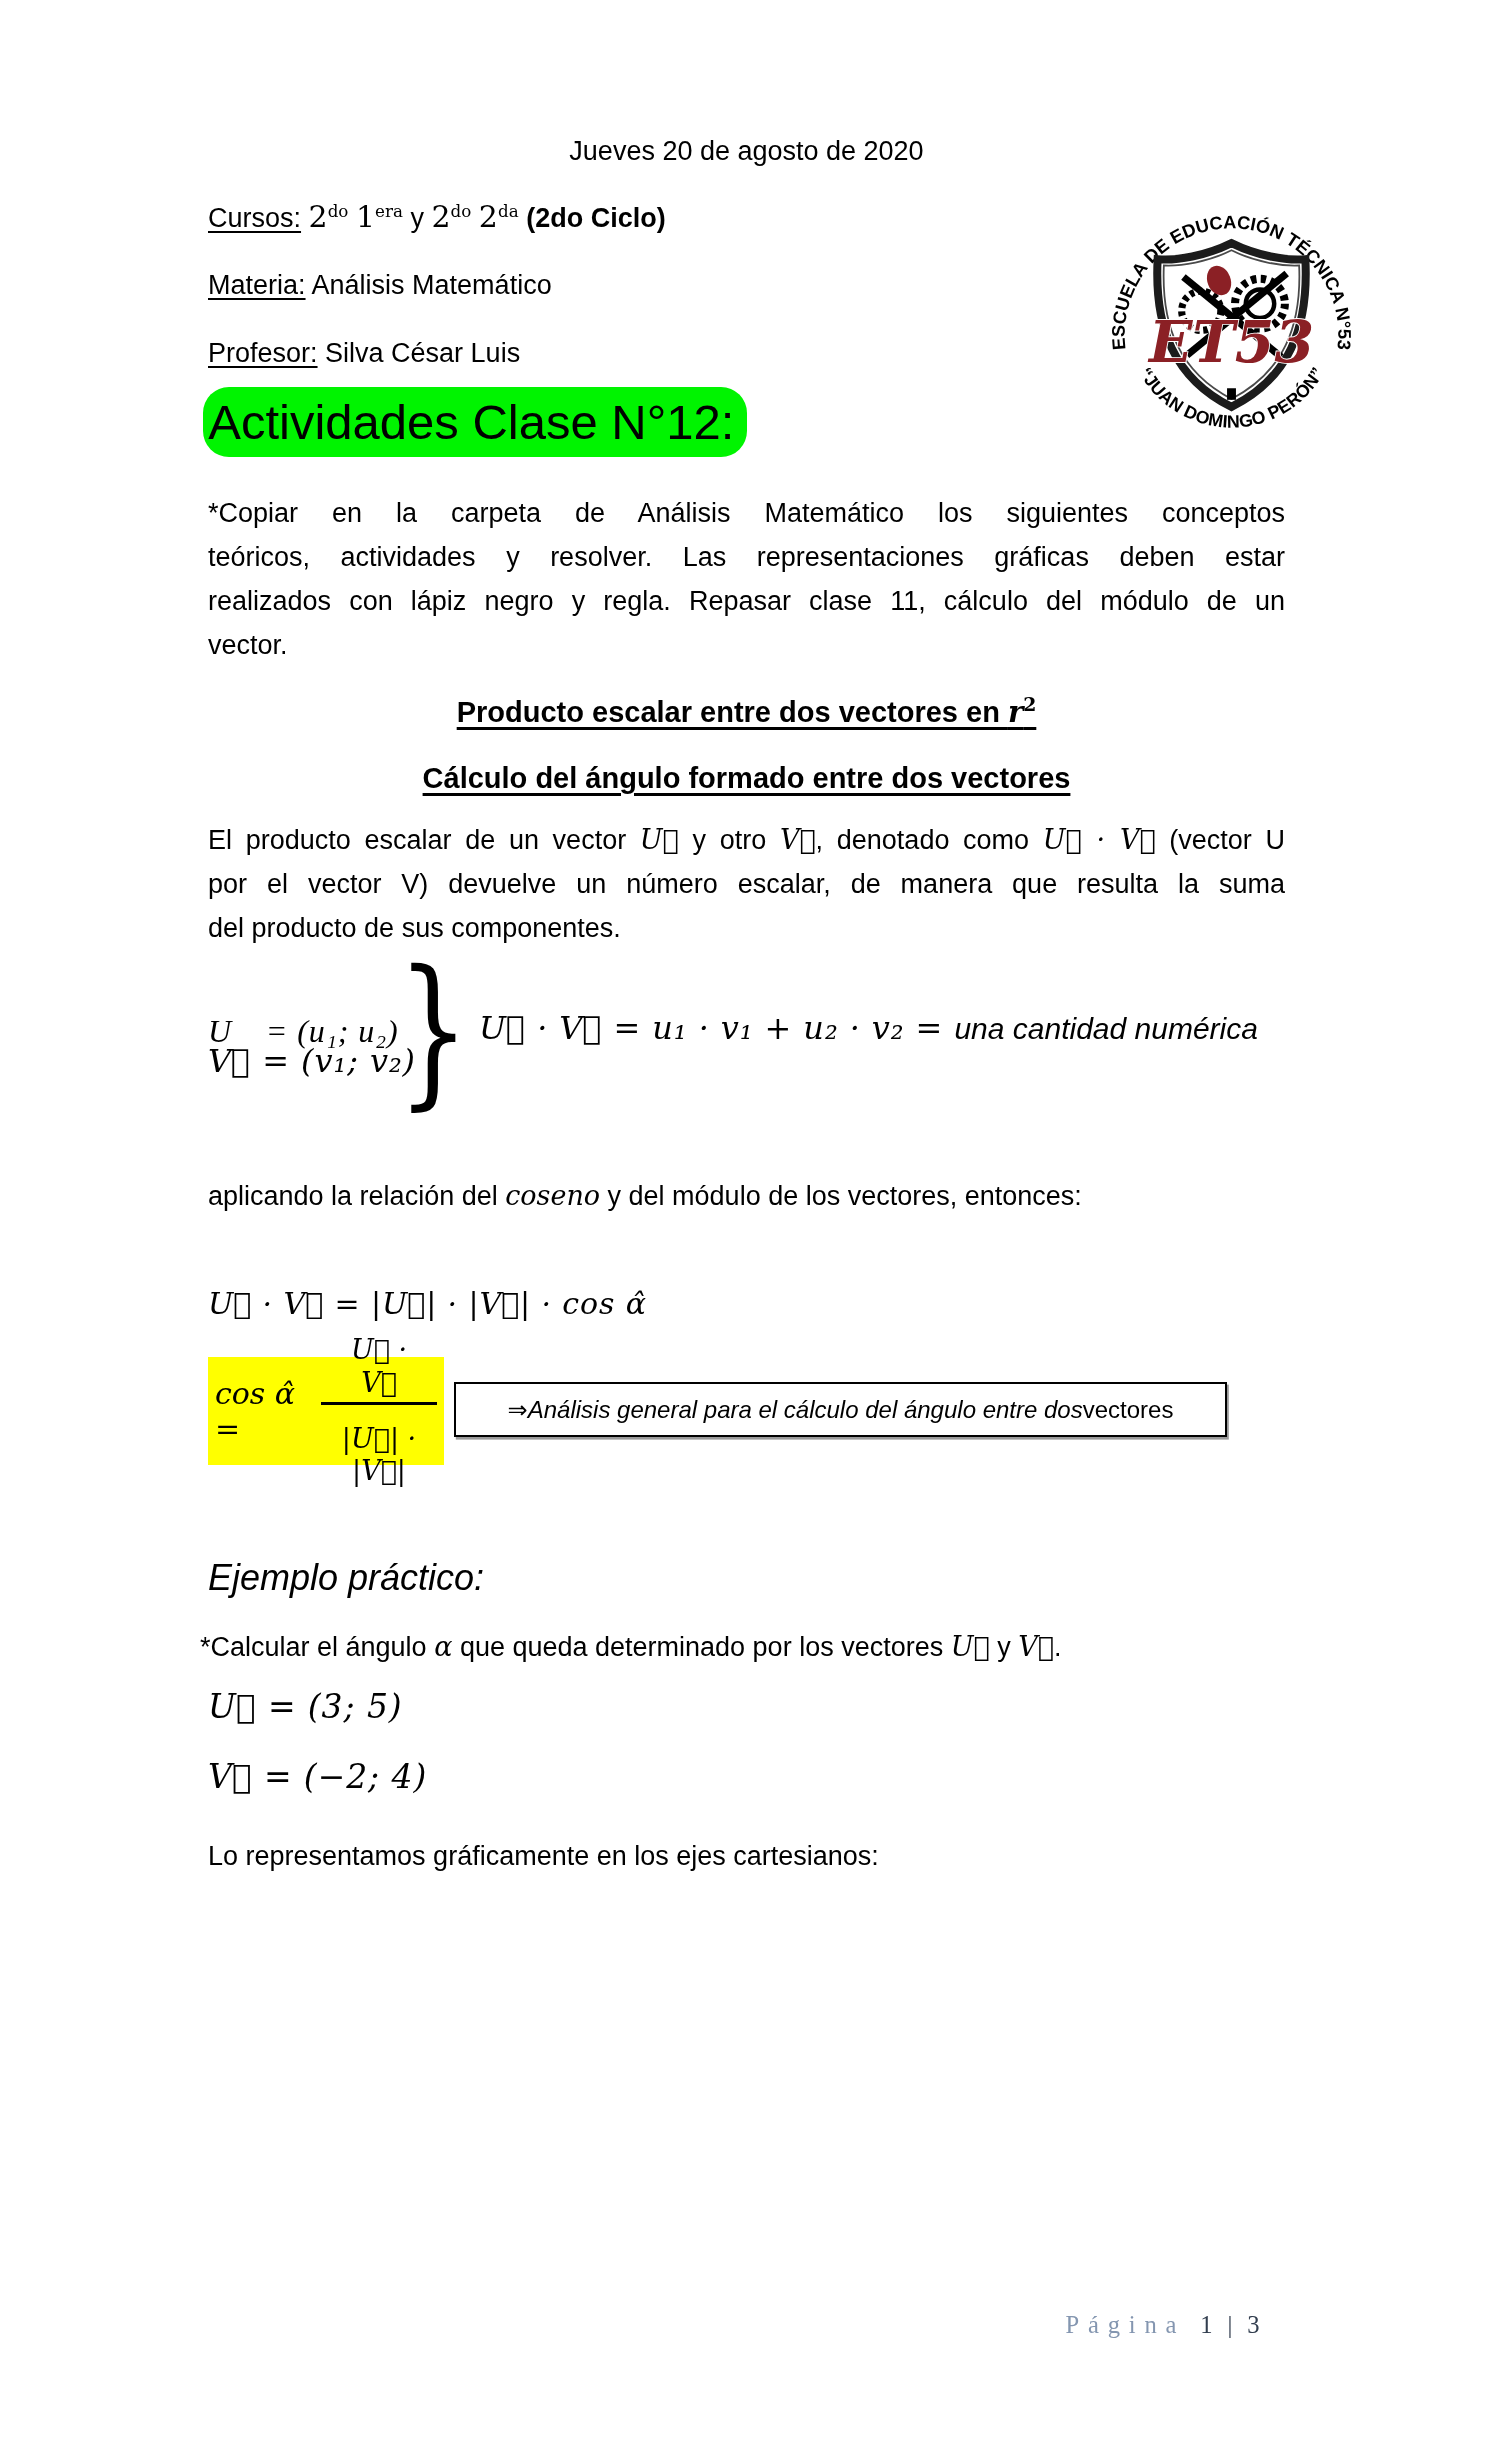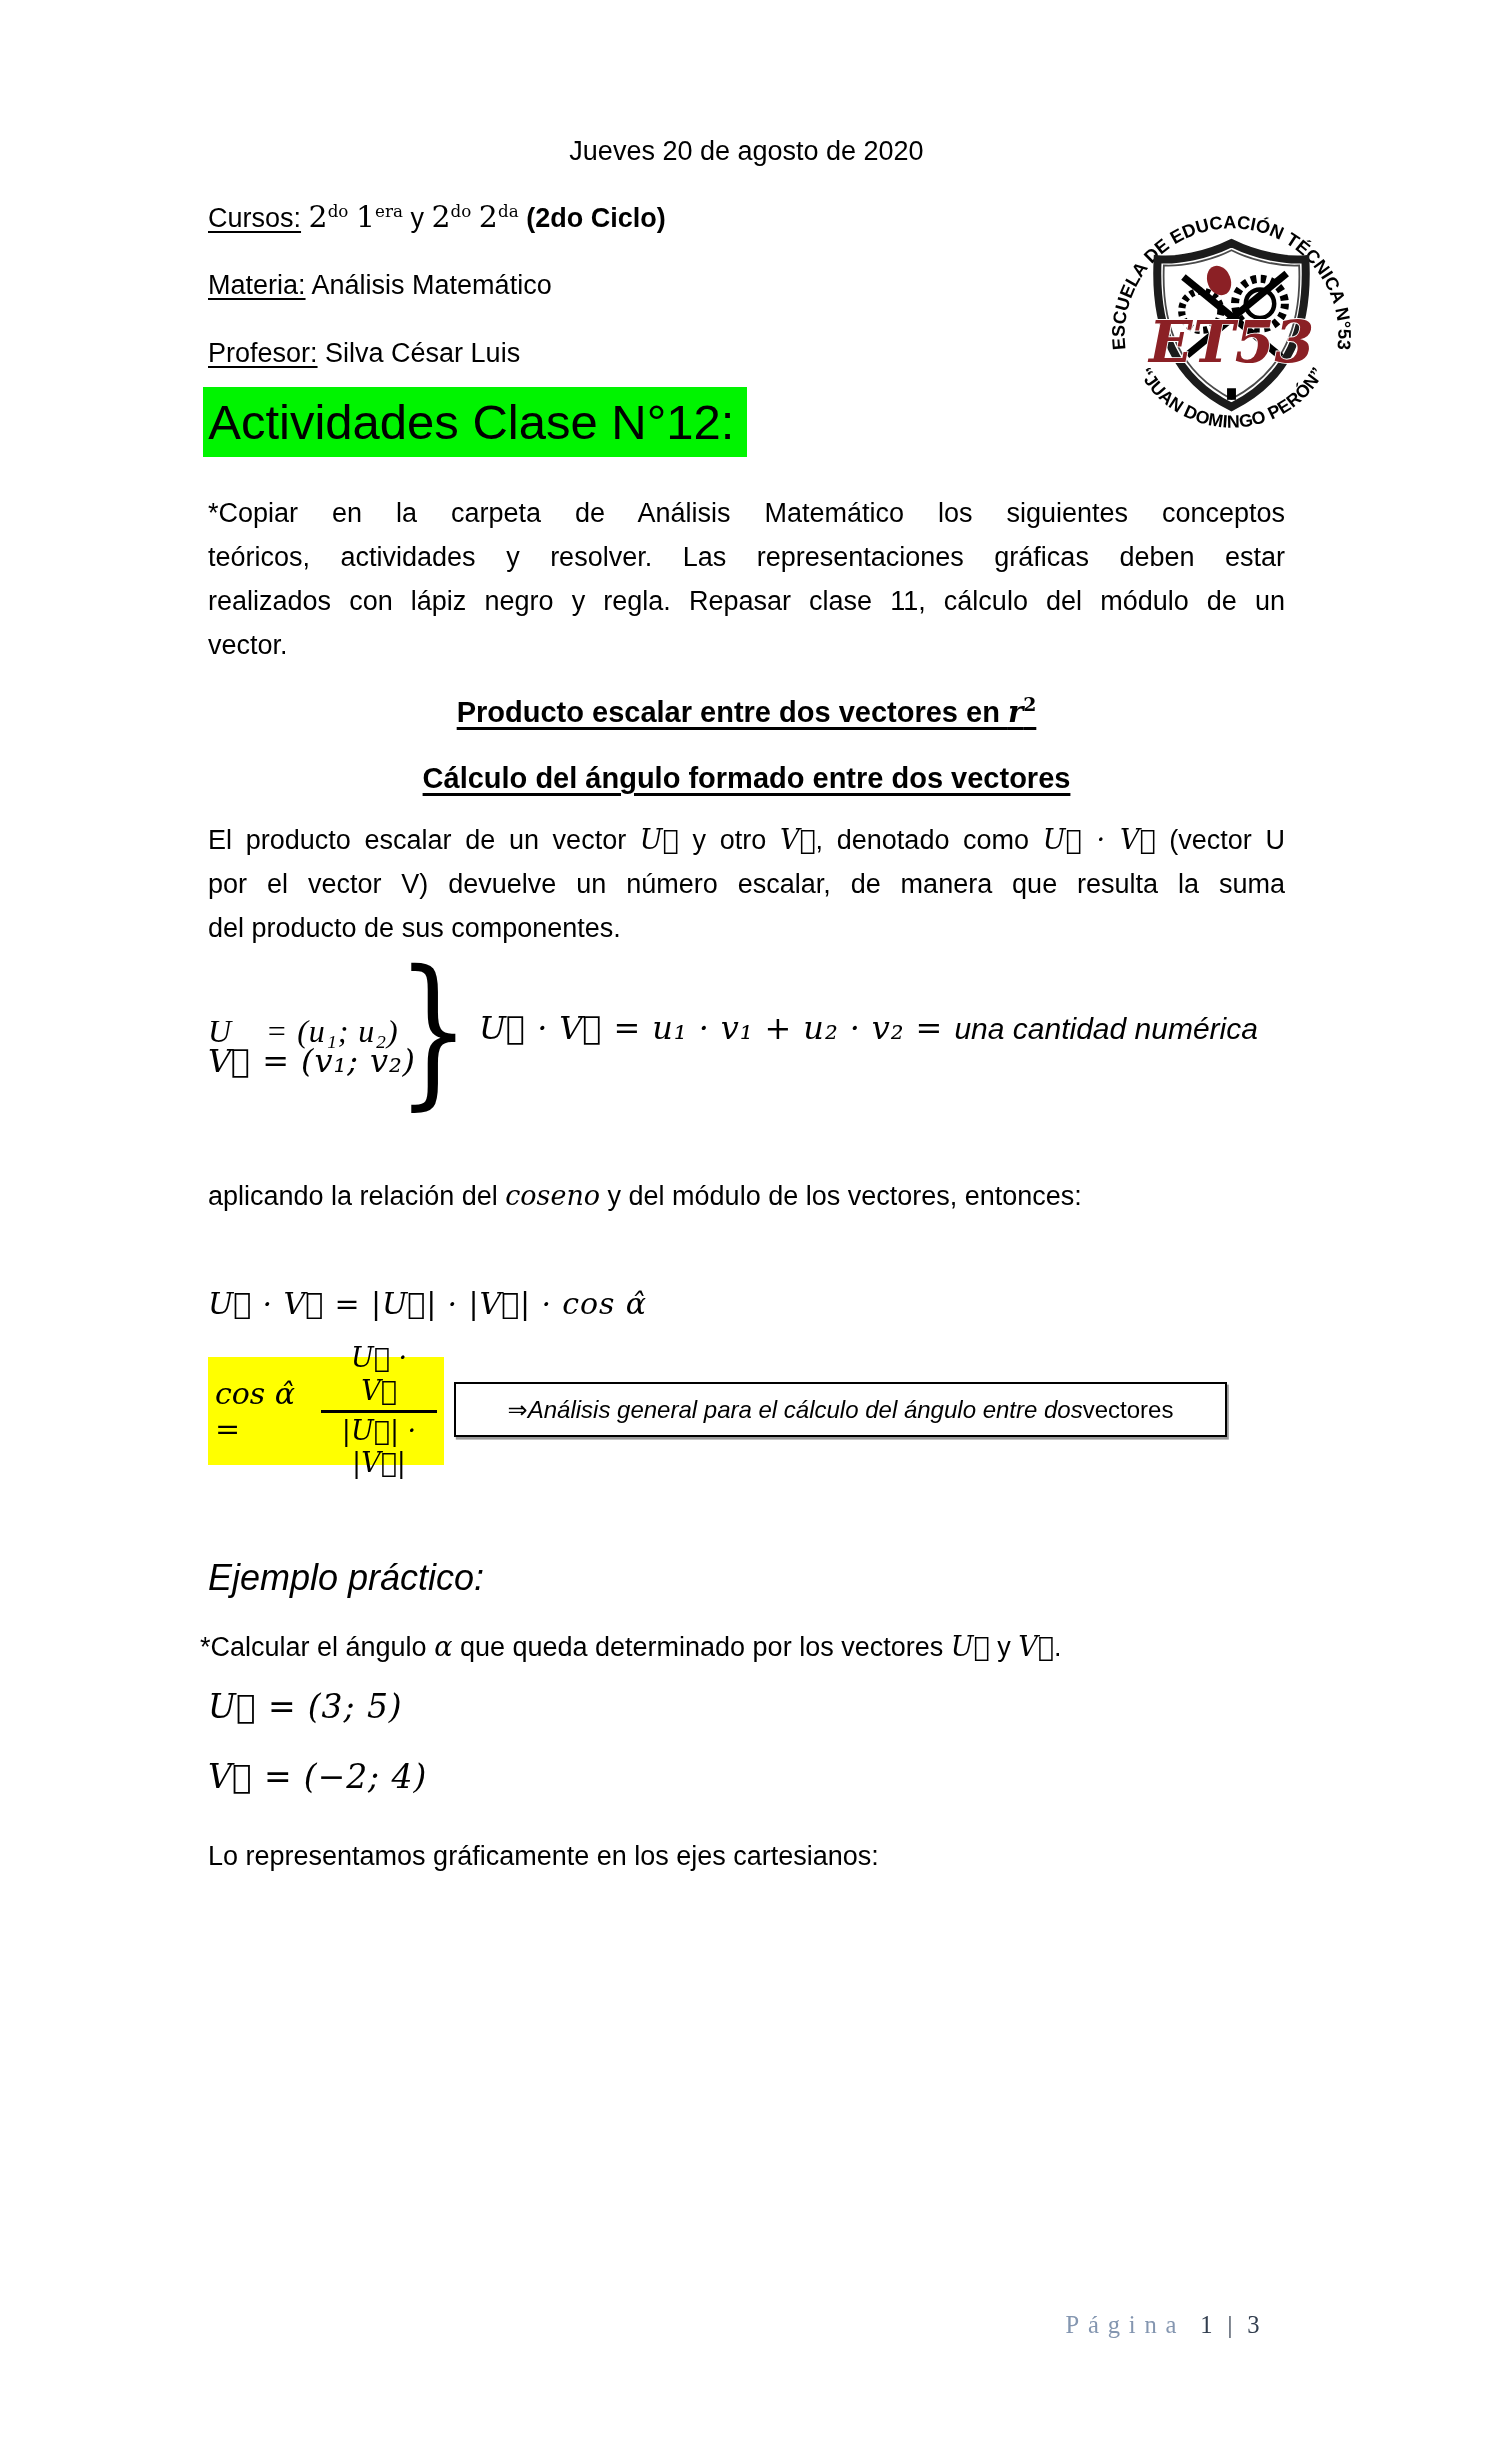--- a/index.html
+++ b/index.html
@@ -12,35 +12,35 @@
   .body-txt{font-size:27px;line-height:44px;}
   .ulabel{text-decoration:underline;text-underline-offset:4.4px;text-decoration-thickness:1.8px;}
   .jline{text-align:justify;height:44px;overflow:hidden;}
   .jline::after{content:"";display:inline-block;width:100%;}
   .math{font-family:"DejaVu Serif","Liberation Serif",serif;font-style:italic;}
   .sans-it{font-style:italic;}
   .center-row{left:208px;width:1077px;text-align:center;}
   .h-bold{font-weight:bold;font-size:29px;text-decoration:underline;text-underline-offset:5.3px;text-decoration-thickness:2.6px;}
   
   .green-title{
-    display:inline-block;font-size:49px;line-height:70px;padding:0 12.3px 0 5.3px;
+    display:inline-block;font-size:49px;line-height:70px;padding:0 12.3px 0 5.3px;border-radius:26px;
   }
   
   .sys-eq{font-size:32px;letter-spacing:0.9px;}
   .brace{
     font-family:"DejaVu Serif",serif;font-size:163px;line-height:163px;
     transform:scaleX(0.7);transform-origin:left center;font-weight:400;
   }
   
   .frac-wrap{
     display:flex;align-items:center;gap:8.8px;padding:5.3px 7px;
   }
   .frac{display:inline-block;text-align:center;font-size:27px;line-height:1.2;}
   .frac .num{padding:0 8.8px 2.6px 8.8px;border-bottom:3.5px solid #000;}
-  .frac .den{padding-top:2px;}
+  .frac .den{padding-top:18px;}
   
   .note-box{
     display:flex;align-items:center;justify-content:center;
     border:2.6px solid #000;box-shadow:1.8px 2.6px 0 #9a9a9a;
     font-size:24px;
   }
   
   .footer{font-size:24.6px;text-align:right;}
   .footer .flabel{color:#8496B0;letter-spacing:8.8px;}
   .footer .fpage{color:#323E4F;letter-spacing:4.4px;margin-left:8.8px;}

